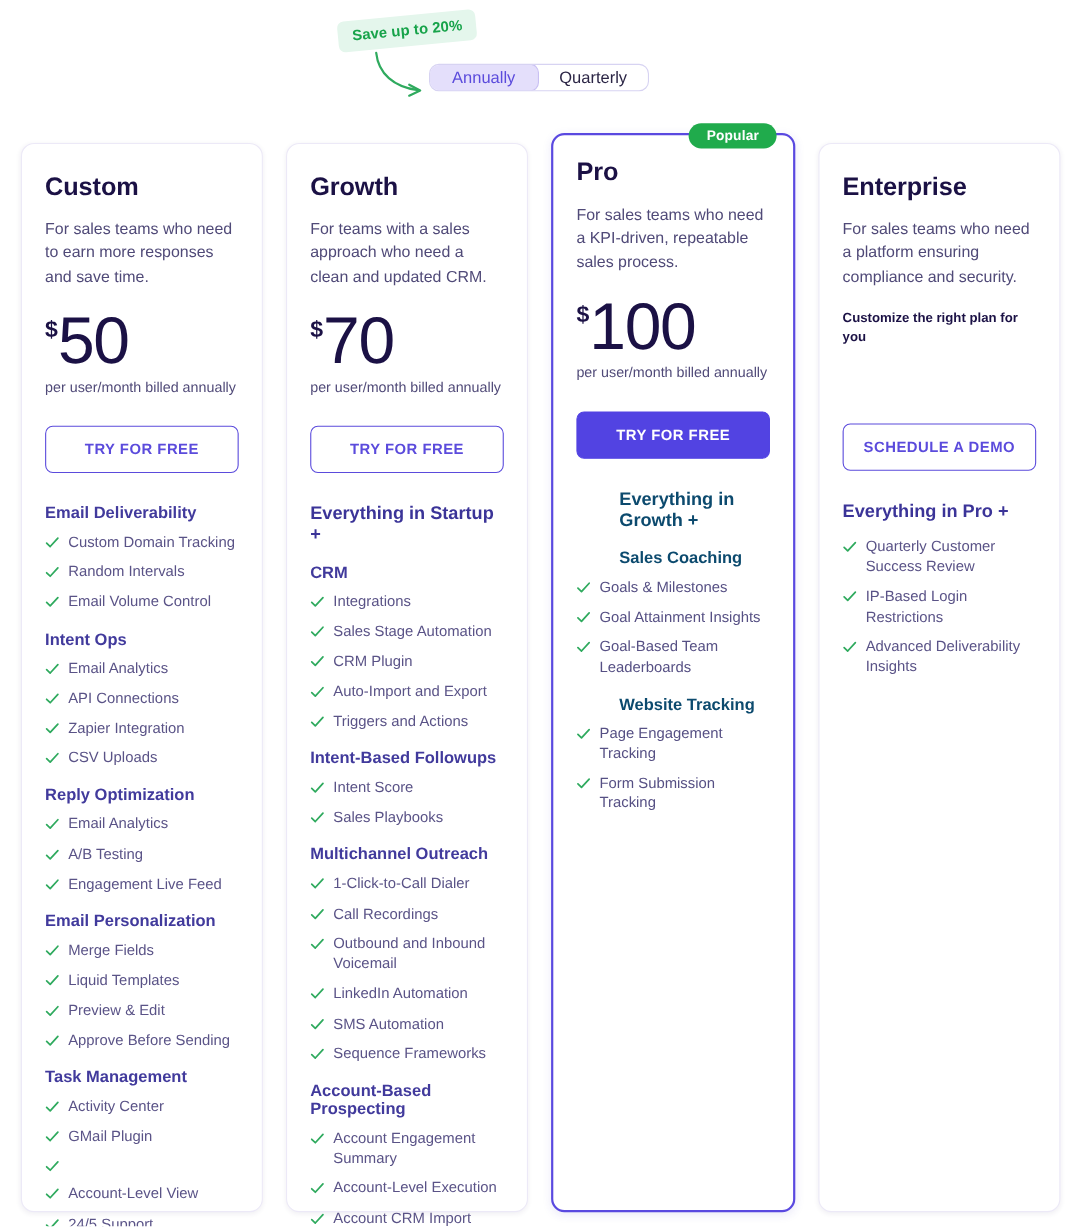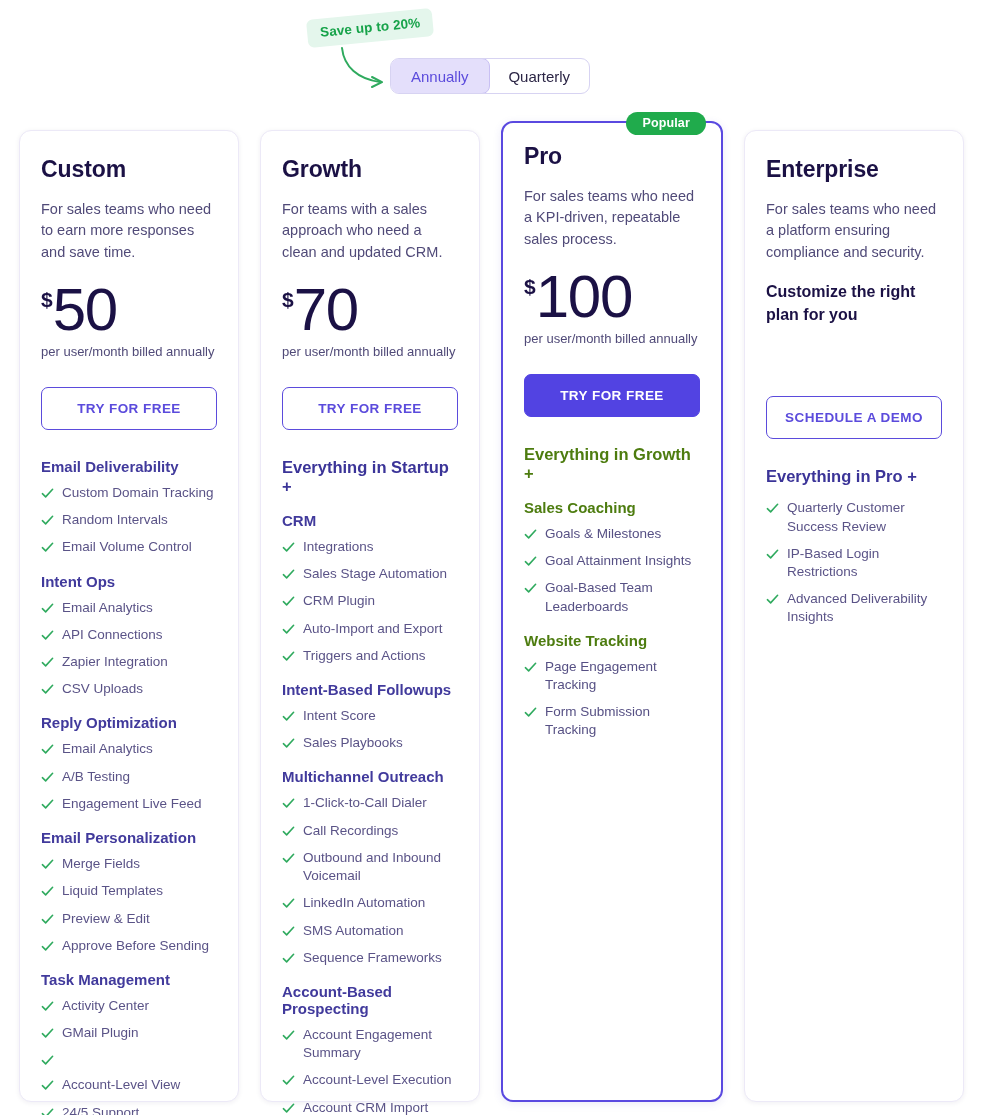--- a/index.html
+++ b/index.html
@@ -40,21 +40,21 @@
     height: 50px;
     pointer-events: none;
   }
 
   
   .toggle {
     position: absolute;
     left: 390px;
     top: 58px;
     width: 200px;
-    height: 36px;
+    height: 25px;
     display: flex;
     background: #ffffff;
     border: 1px solid #d7d3f2;
     border-radius: 9px;
     overflow: hidden;
   }
   .toggle-opt {
     flex: 1 1 50%;
     display: flex;
     align-items: center;
@@ -144,21 +144,21 @@
     font-weight: 400;
     line-height: 0.95;
     letter-spacing: -1.2px;
   }
   .price-note {
     font-size: 13px;
     color: #504a78;
     margin: 0 0 28px 0;
   }
   .custom-note {
-    font-size: 16px;
+    font-size: 12px;
     font-weight: 700;
     line-height: 1.42;
     color: #1b1145;
     margin: 0 0 70px 0;
   }
 
   .cta {
     display: block;
     width: 100%;
     text-align: center;
@@ -203,21 +203,21 @@
     width: 13px;
     height: 13px;
     margin-top: 3px;
   }
   .feat-text {
     font-size: 13.5px;
     line-height: 1.35;
     color: #5a5387;
   }
 
-  .featured .feat-heading { color: #4d7c0f; }
+  .featured .feat-heading { color: #0c4a6e; margin-left: 39px; }
   .featured .feat-text { color: #565084; }
 </style>
 </head>
 <body>
 
 <div class="page">
 
   <div class="promo-badge">Save up to 20%</div>
 
   <svg class="promo-arrow" viewBox="0 0 70 50">

